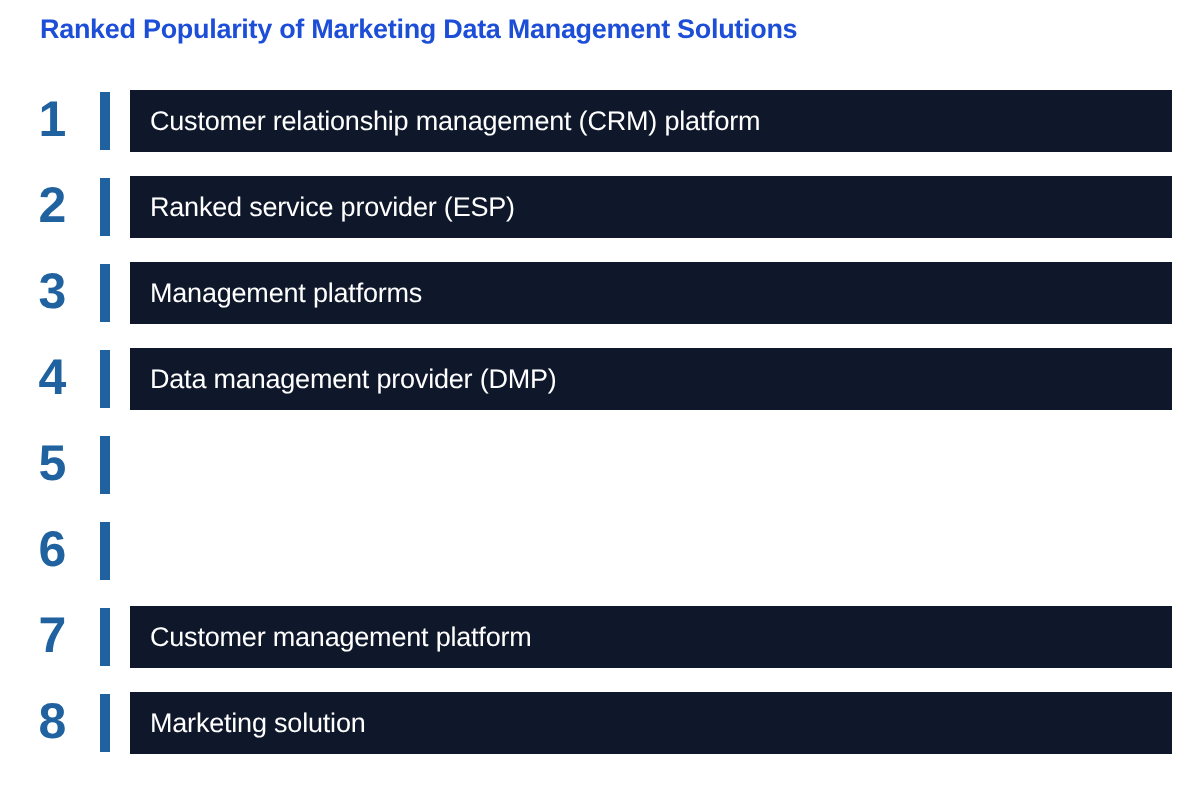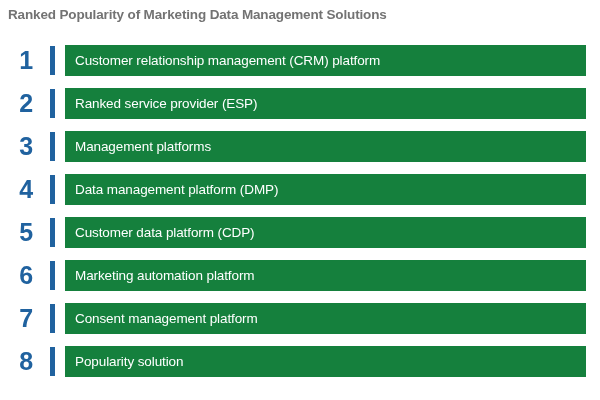--- a/index.html
+++ b/index.html
@@ -15,26 +15,26 @@
   }
   #page {
     position: relative;
     width: 600px;
     height: 400px;
     background: #ffffff;
     box-sizing: border-box;
   }
   #chart-title {
     position: absolute;
-    left: 8px;
+    left: 20px;
     top: 6px;
     width: 580px;
     font-size: 13.5px;
     font-weight: bold;
-    color: #737373;
+    color: #1d4ed8;
     letter-spacing: -0.15px;
     line-height: 18px;
     white-space: nowrap;
   }
   #ranking-list {
     position: absolute;
     left: 0;
     top: 45px;
     width: 600px;
     height: 350px;
@@ -67,21 +67,21 @@
     width: 5px;
     height: 29px;
     background: #20629f;
   }
   .rank-bar {
     position: absolute;
     left: 65px;
     top: 0;
     width: 521px;
     height: 31px;
-    background: #15803d;
+    background: #0f172a;
   }
   .rank-label {
     position: absolute;
     left: 10px;
     top: 0;
     height: 31px;
     line-height: 31px;
     font-size: 13.5px;
     color: #ffffff;
     letter-spacing: -0.1px;
@@ -118,50 +118,44 @@
       <div class="rank-divider"></div>
       <div class="rank-bar">
         <div class="rank-label">Management platforms</div>
       </div>
     </div>
 
     <div class="rank-row">
       <div class="rank-number">4</div>
       <div class="rank-divider"></div>
       <div class="rank-bar">
-        <div class="rank-label">Data management platform (DMP)</div>
+        <div class="rank-label">Data management provider (DMP)</div>
       </div>
     </div>
 
     <div class="rank-row">
       <div class="rank-number">5</div>
       <div class="rank-divider"></div>
-      <div class="rank-bar">
-        <div class="rank-label">Customer data platform (CDP)</div>
-      </div>
     </div>
 
     <div class="rank-row">
       <div class="rank-number">6</div>
       <div class="rank-divider"></div>
-      <div class="rank-bar">
-        <div class="rank-label">Marketing automation platform</div>
-      </div>
     </div>
 
     <div class="rank-row">
       <div class="rank-number">7</div>
       <div class="rank-divider"></div>
       <div class="rank-bar">
-        <div class="rank-label">Consent management platform</div>
+        <div class="rank-label">Customer management platform</div>
       </div>
     </div>
 
     <div class="rank-row">
       <div class="rank-number">8</div>
       <div class="rank-divider"></div>
       <div class="rank-bar">
-        <div class="rank-label">Popularity solution</div>
+        <div class="rank-label">Marketing solution</div>
       </div>
     </div>
 
   </div>
 </div>
 
 </body></html>

